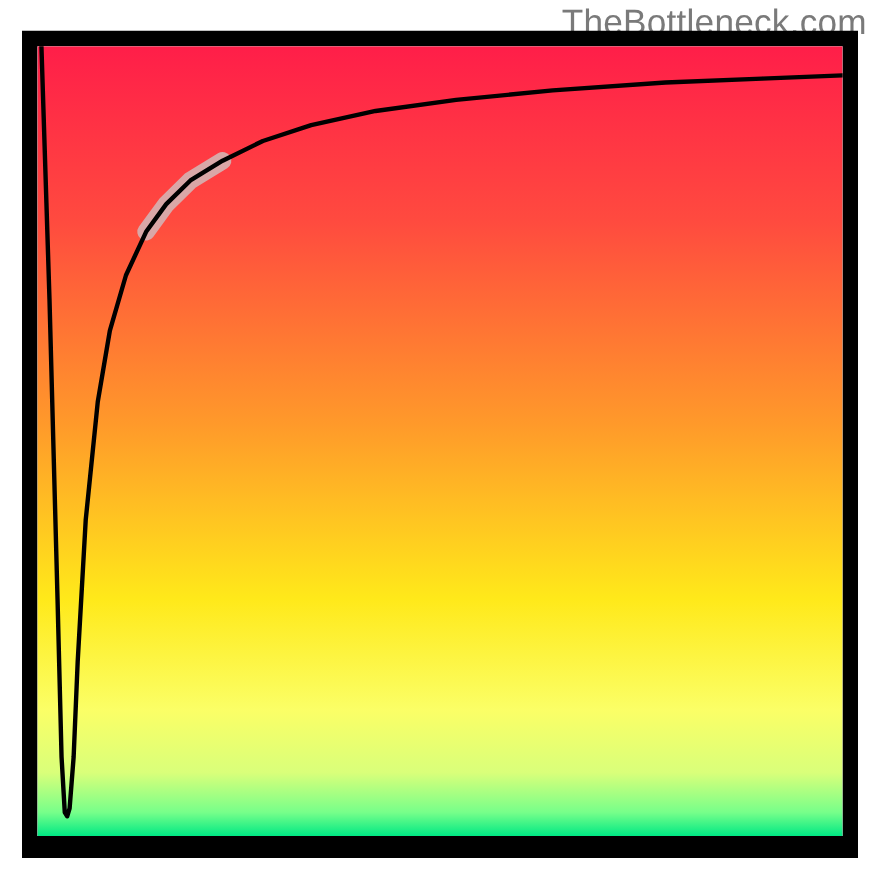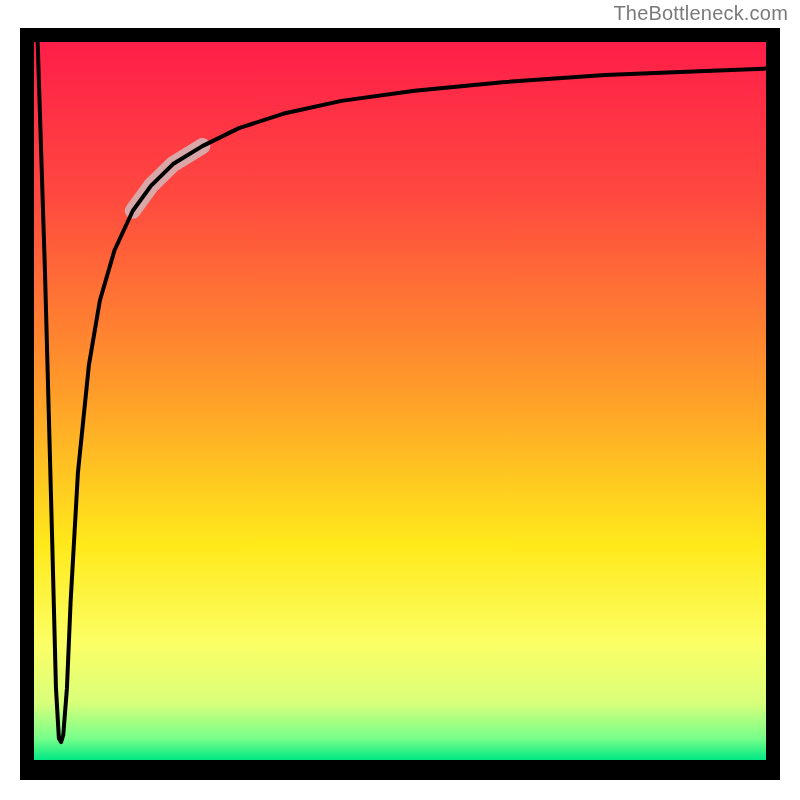--- a/index.html
+++ b/index.html
@@ -13,21 +13,21 @@
   }
   .wrap {
     position: relative;
     width: 800px;
     height: 800px;
   }
   .attribution {
     position: absolute;
     top: 2px;
     right: 12px;
-    font-size: 20px;
+    font-size: 32px;
     font-weight: 500;
     color: #7a7a7a;
     letter-spacing: 0.2px;
   }
   .plot-frame {
     position: absolute;
     left: 20px;
     top: 28px;
     width: 760px;
     height: 752px;

